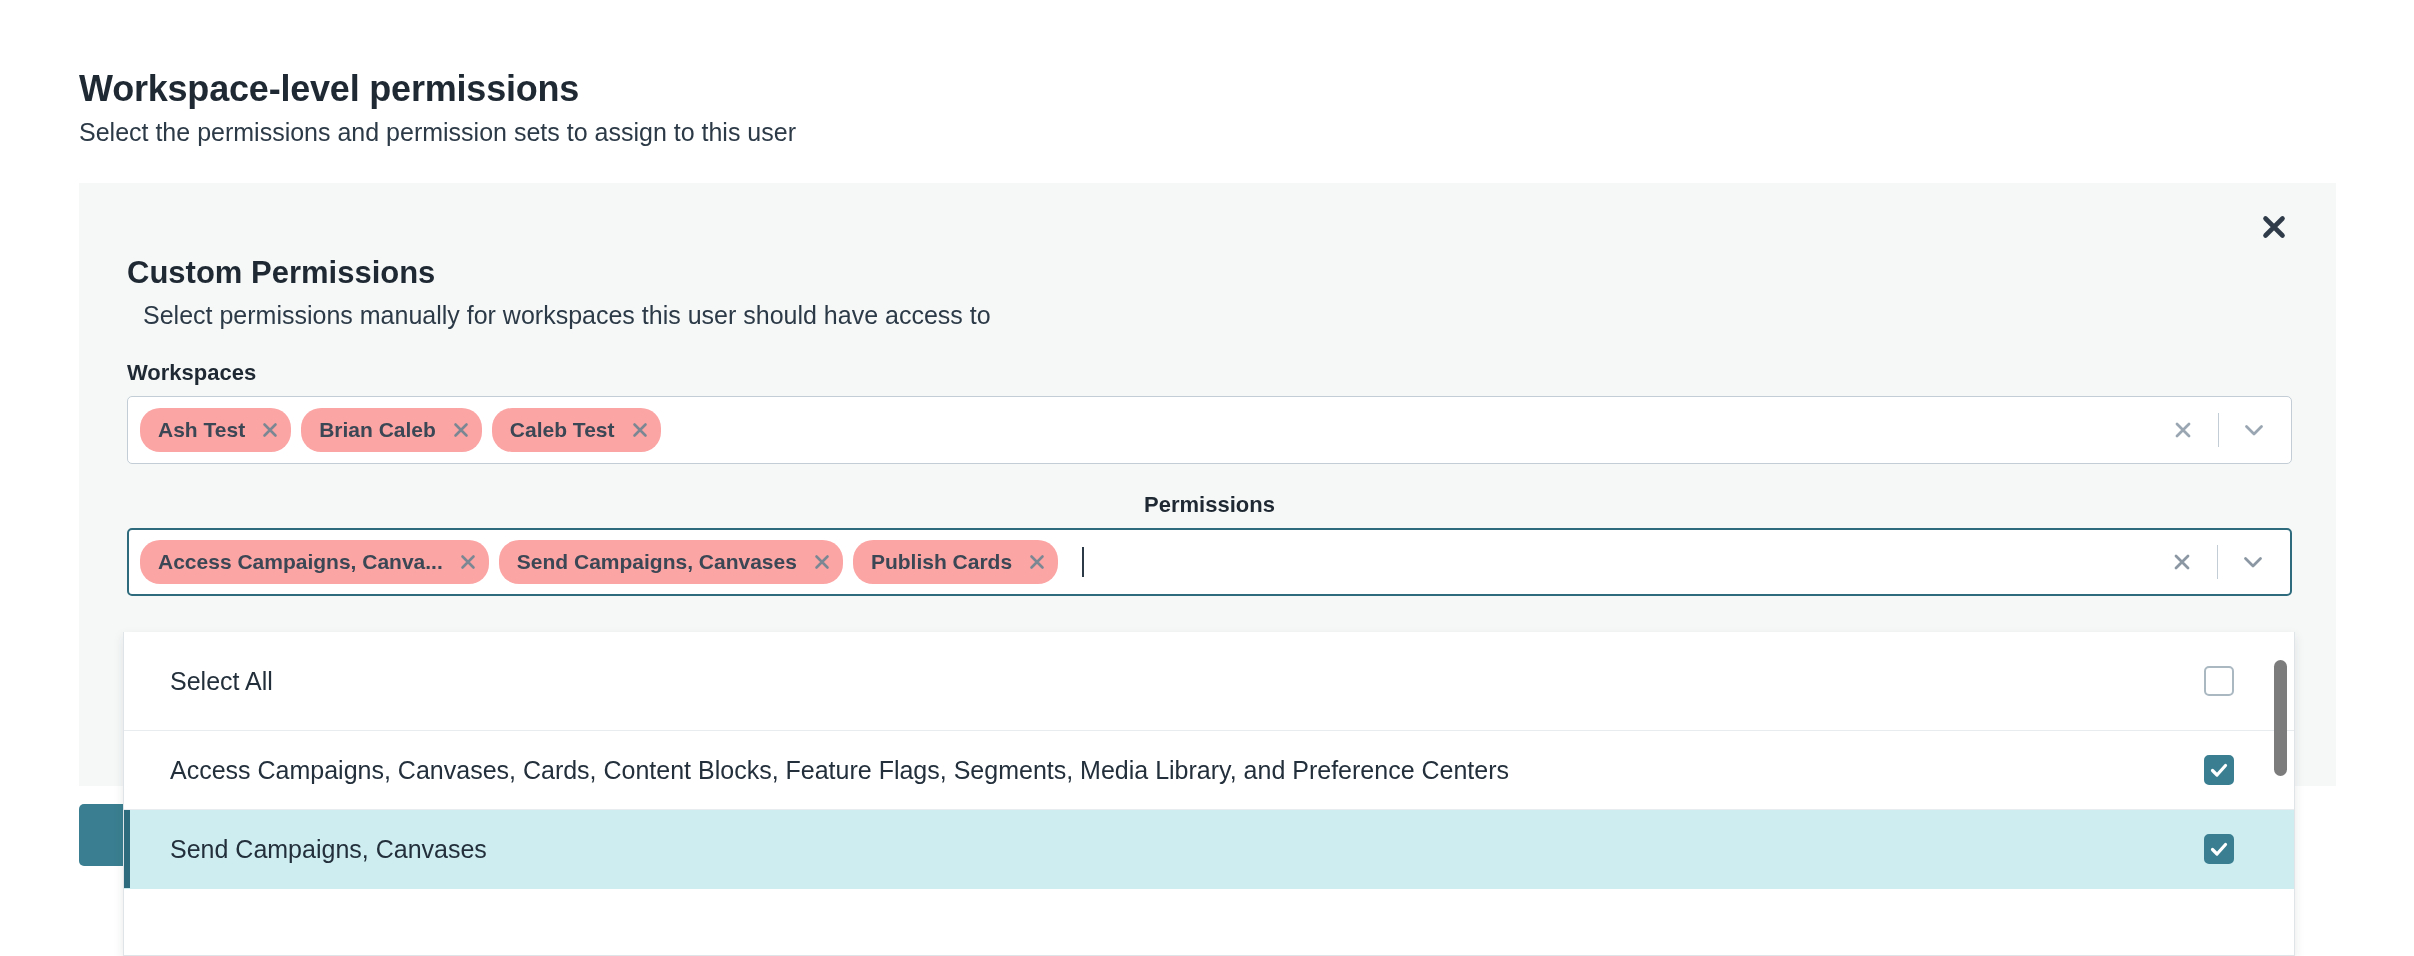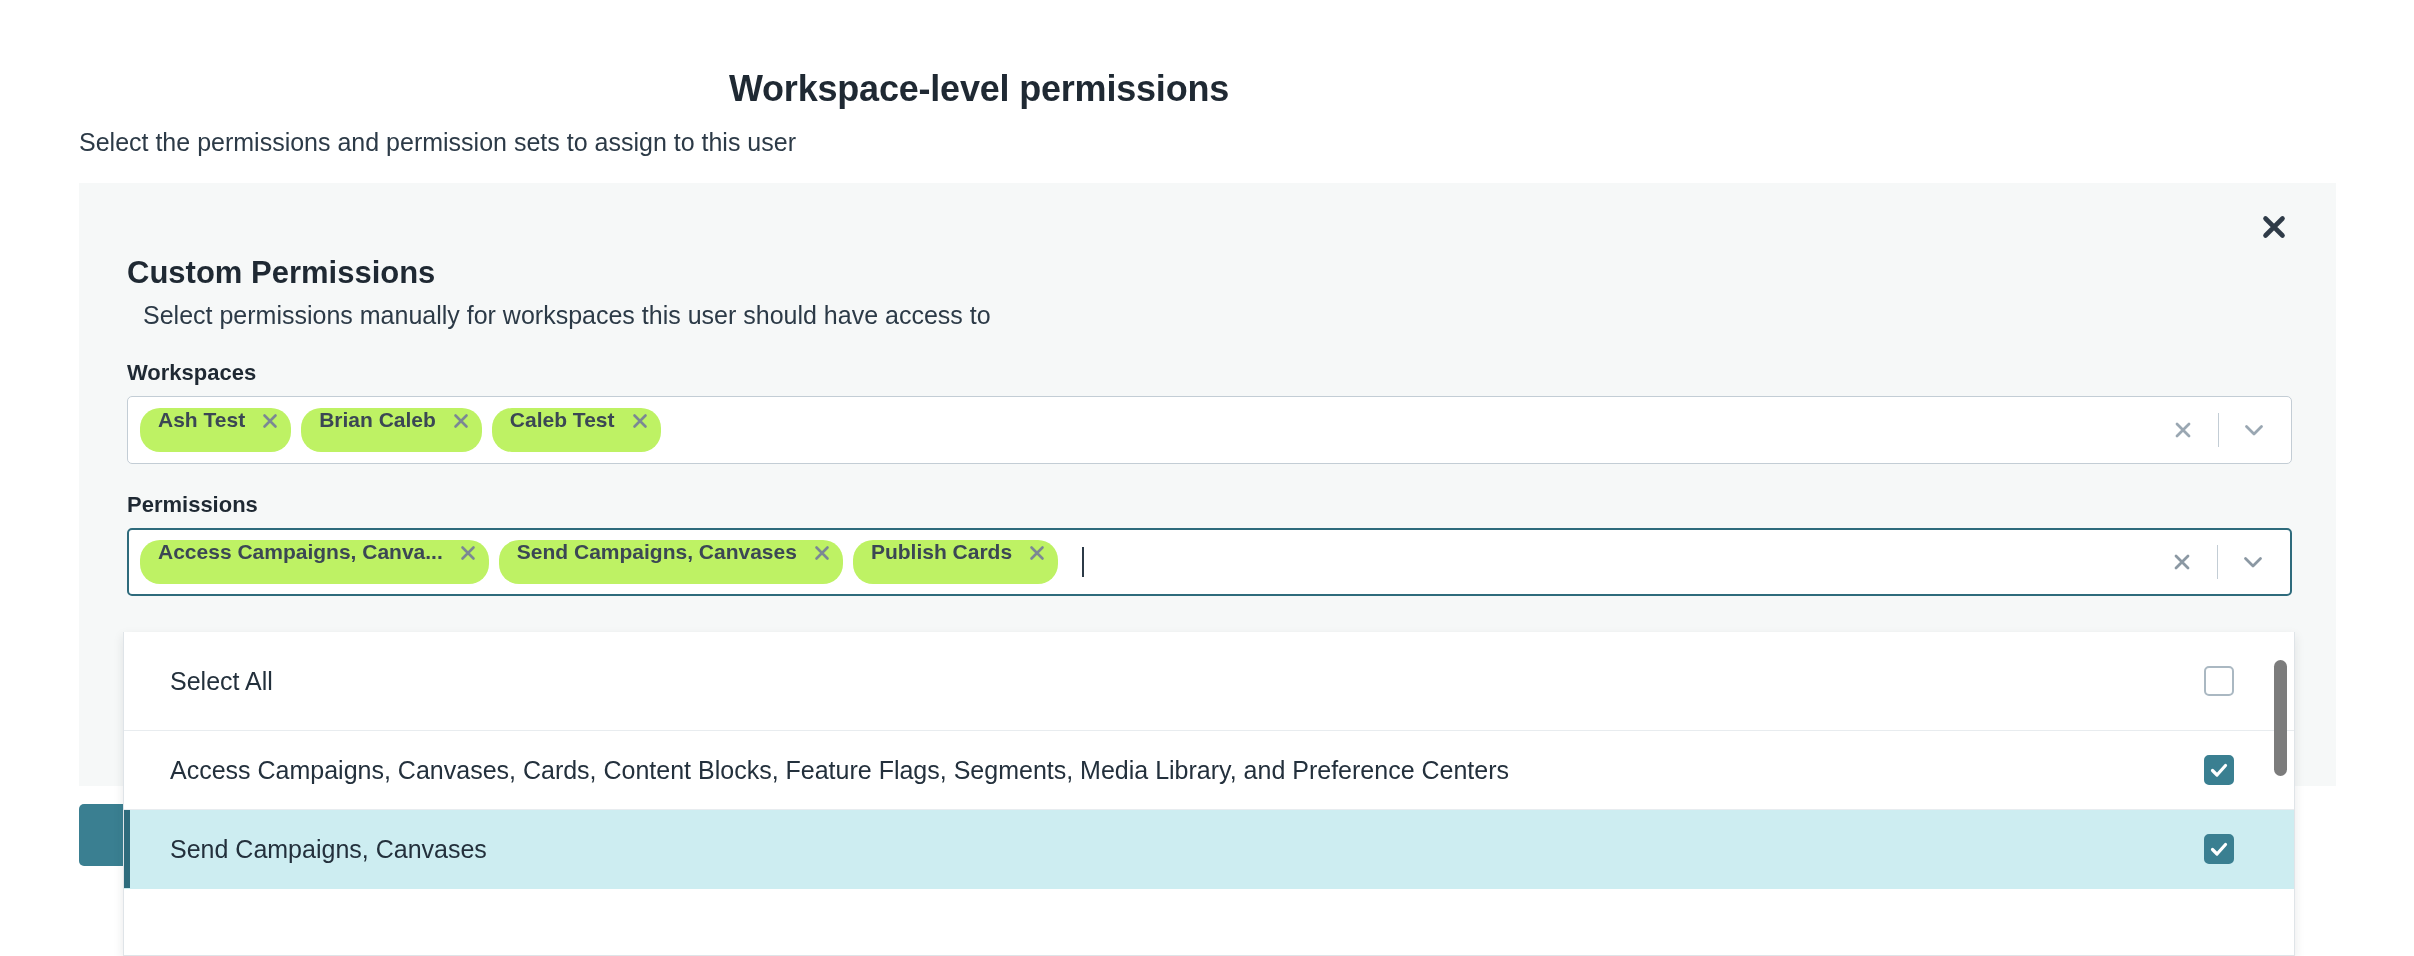--- a/index.html
+++ b/index.html
@@ -28,23 +28,22 @@
     position: absolute;
     left: 79px;
     top: 68px;
     width: 1800px;
   }
   .page-title {
     font-size: 36px;
     font-weight: bold;
     letter-spacing: -0.2px;
     color: #1f2933;
-    margin: 0 0 18px 0;
+    margin: 0 0 8px 0;
     line-height: 1.15;
-    text-align: center;
   }
   .page-sub {
     font-size: 25px;
     font-weight: 400;
     color: #2c3a47;
     margin: 0;
     line-height: 1.25;
   }
 
   
@@ -121,22 +120,22 @@
   .chips {
     display: flex;
     align-items: center;
     flex-wrap: nowrap;
     gap: 10px;
     overflow: hidden;
   }
 
   .chip {
     display: inline-flex;
-    align-items: flex-start;
-    background: #bef264;
+    align-items: center;
+    background: #fca5a5;
     border-radius: 20px;
     height: 44px;
     padding: 0 8px 0 18px;
     font-size: 21px;
     font-weight: bold;
     color: #3b4754;
     white-space: nowrap;
     max-width: 380px;
     box-sizing: border-box;
   }
@@ -375,21 +374,21 @@
           </span>
           <span class="ms-divider"></span>
           <span class="ms-caret">
             <svg width="26" height="26" viewBox="0 0 26 26" aria-hidden="true">
               <path d="M5.5 9.5 L13 17 L20.5 9.5" fill="none" stroke="#9aa7b2" stroke-width="2.8" stroke-linecap="round" stroke-linejoin="round"></path>
             </svg>
           </span>
         </div>
       </div>
 
-      <div class="field-label" style="margin-top:28px;">Permissions</div>
+      <div class="field-label" style="margin-top:28px;text-align:center;">Permissions</div>
       <div class="multiselect focused">
         <div class="chips">
 
           <span class="chip">
             <span class="chip-label">Access Campaigns, Canva...</span>
             <span class="chip-x">
               <svg width="20" height="20" viewBox="0 0 20 20" aria-hidden="true">
                 <path d="M4.5 4.5 L15.5 15.5 M15.5 4.5 L4.5 15.5" stroke="#7b8894" stroke-width="2.6" stroke-linecap="round"></path>
               </svg>
             </span>

